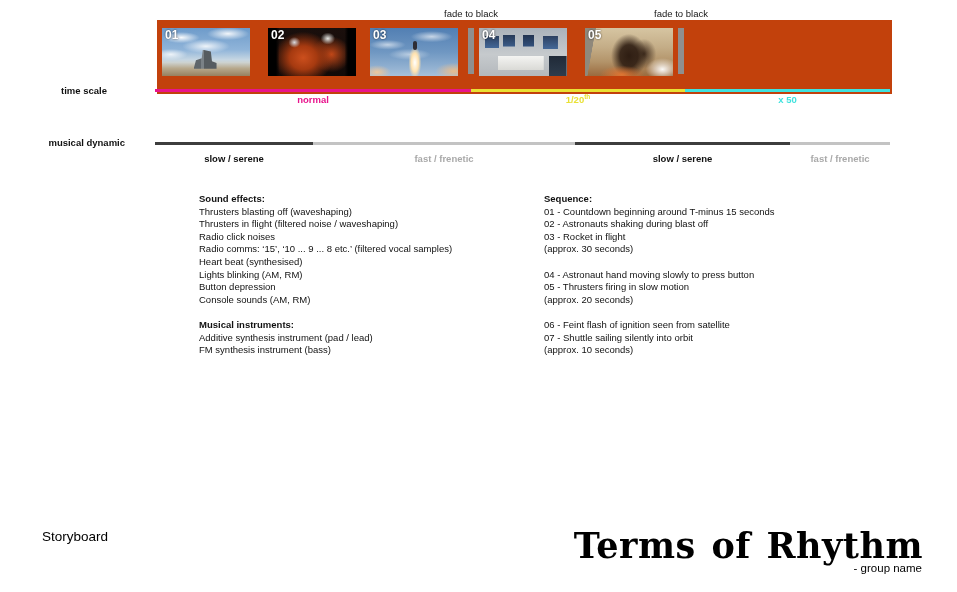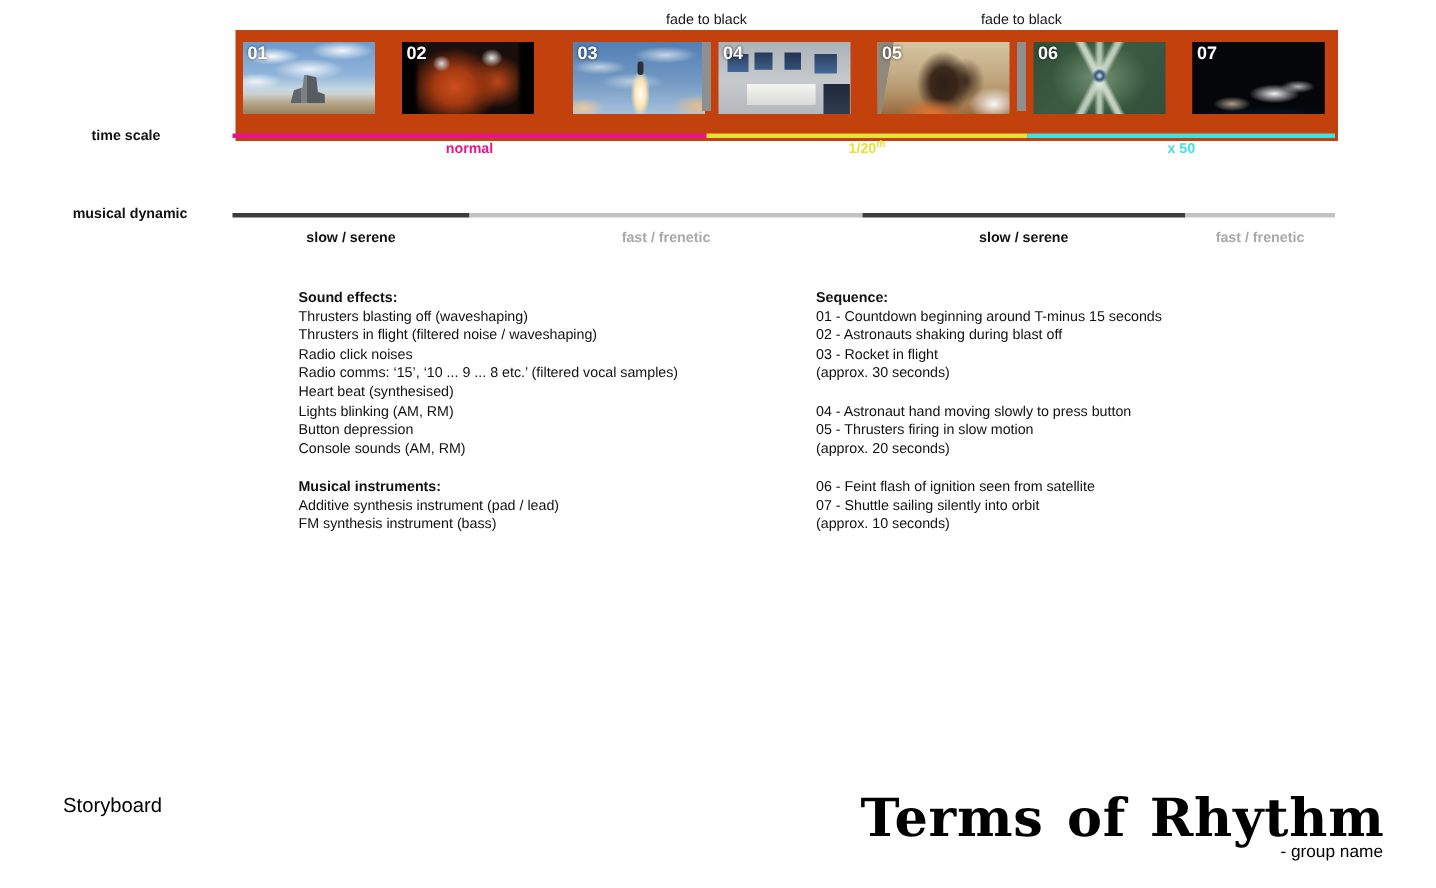--- a/index.html
+++ b/index.html
@@ -34,21 +34,21 @@
   .frame .num {
     position:absolute; top:0px; left:3px;
     font-size:12px; font-weight:bold; color:#fff;
     text-shadow:0 0 2px rgba(0,0,0,.75);
   }
   .strip-sep {
     position:absolute; top:8px; width:6px; height:46px;
     background:#8f8f8f;
   }
   .sep1 { left:311px; } .sep2 { left:521px; }
-  .p01{left:5px;} .p02{left:111px;text-decoration:underline;} .p03{left:225px;} .p04{left:322px;}
+  .p01{left:5px;} .p02{left:111px;text-decoration:underline;} .p03{left:213px;} .p04{left:322px;}
   .p05{left:428px;} .p06{left:532px;} .p07{left:638px;}
 
   .f01 { background:
     radial-gradient(ellipse 26px 8px at 22% 20%, rgba(255,255,255,.95), rgba(255,255,255,0) 70%),
     radial-gradient(ellipse 30px 9px at 75% 12%, rgba(255,255,255,.9), rgba(255,255,255,0) 70%),
     radial-gradient(ellipse 34px 10px at 50% 38%, rgba(255,255,255,.85), rgba(255,255,255,0) 70%),
     radial-gradient(ellipse 24px 8px at 10% 55%, rgba(255,255,255,.8), rgba(255,255,255,0) 70%),
     linear-gradient(to bottom, #6e9bca 0%, #8fb4d9 45%, #c6d6e2 66%, #cdd2cf 72%, #b7a88c 84%, #97805e 100%); }
   .f01::after { content:""; position:absolute; left:36%; bottom:15%; width:26%; height:40%;
     background:linear-gradient(90deg, #5f666b 0 30%, #7a8186 30% 45%, #565c60 45% 100%);
@@ -178,26 +178,20 @@
     <span class="num">03</span>
   </div>
   <div class="strip-sep sep1"></div>
   <div class="frame p04 f04">
     <span class="num">04</span>
   </div>
   <div class="frame p05 f05">
     <span class="num">05</span>
   </div>
   <div class="strip-sep sep2"></div>
-  <div class="frame p06 f06">
-    <span class="num">06</span>
-  </div>
-  <div class="frame p07 f07">
-    <span class="num">07</span>
-  </div>
 </div>
 
 <div class="row-label ts">time scale</div>
 <div class="row-label md">musical dynamic</div>
 
 <div class="timescale">
   <div class="ts-seg ts1" style="background-color: rgb(232, 20, 140);">
     <span class="seg-label" style="color: rgb(232, 20, 140);"><span>normal</span><sup></sup></span>
   </div>
   <div class="ts-seg ts2" style="background-color: rgb(233, 225, 52);">

